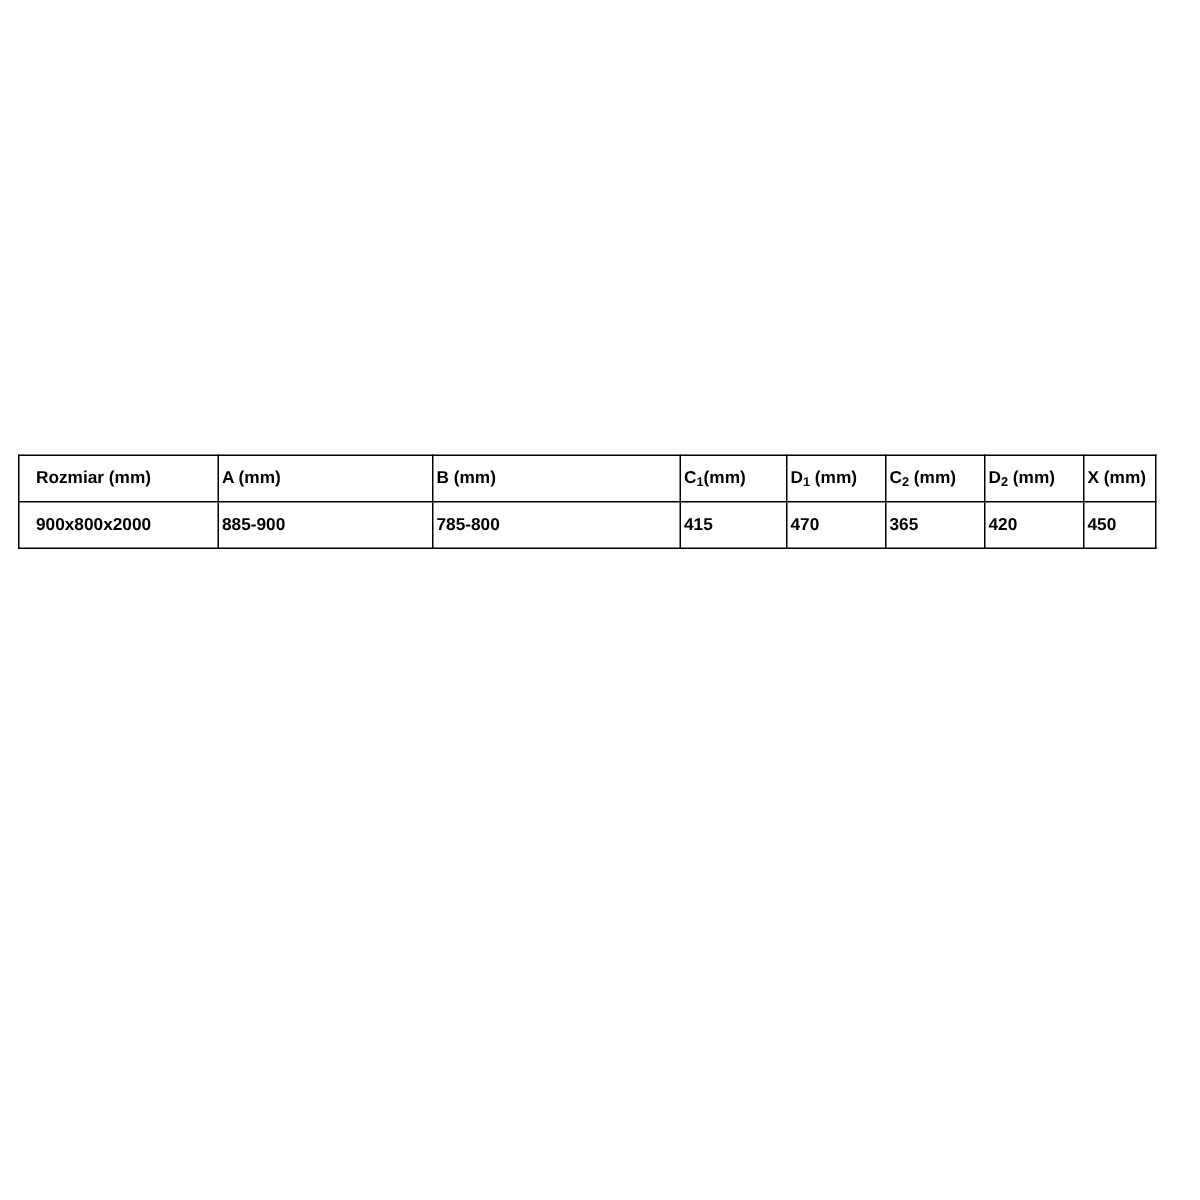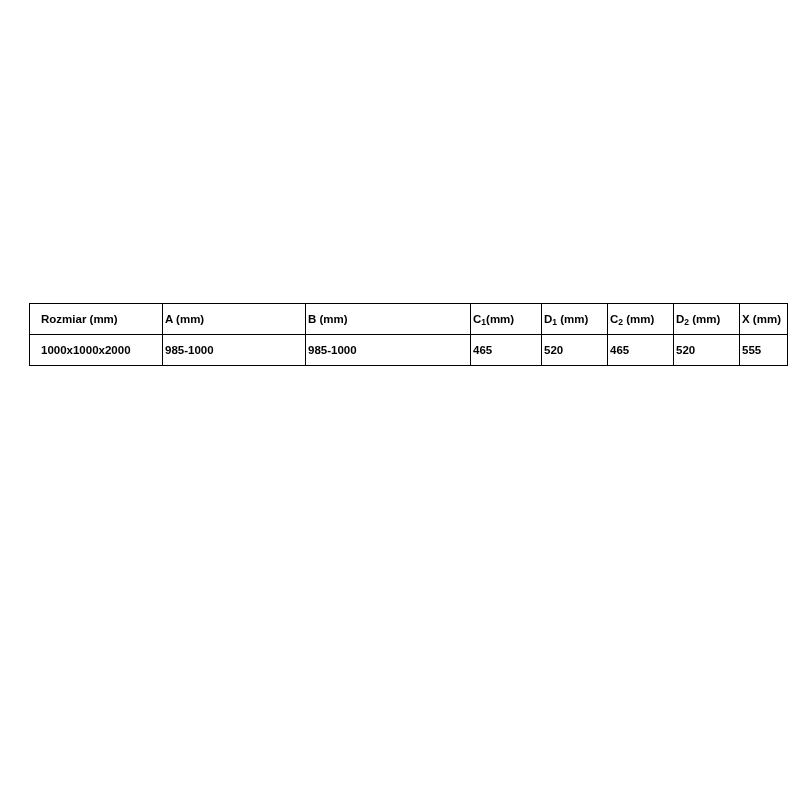--- a/index.html
+++ b/index.html
@@ -17,21 +17,21 @@
   .sheet {
     position: absolute;
     left: 0;
     top: 0;
     width: 800px;
     height: 800px;
     background: #ffffff;
   }
   .table-wrap {
     position: absolute;
-    left: 29px;
+    left: 12px;
     top: 303px;
     width: 758px;
   }
   table.spec {
     border-collapse: collapse;
     width: 758px;
     table-layout: fixed;
   }
   table.spec td, table.spec th {
     border: 1px solid #000000;
@@ -92,25 +92,25 @@
           <th>B (mm)</th>
           <th><span>C</span><sub>1</sub><span>(mm)</span></th>
           <th><span>D</span><sub>1</sub><span> (mm)</span></th>
           <th><span>C</span><sub>2</sub><span> (mm)</span></th>
           <th><span>D</span><sub>2</sub><span> (mm)</span></th>
           <th>X (mm)</th>
         </tr>
       </thead>
       <tbody>
         <tr>
-          <td class="first">1000x1000x2000</td>
-          <td>985-1000</td>
-          <td>985-1000</td>
-          <td>465</td>
-          <td>520</td>
-          <td>465</td>
-          <td>520</td>
-          <td>555</td>
+          <td class="first">900x800x2000</td>
+          <td>885-900</td>
+          <td>785-800</td>
+          <td>415</td>
+          <td>470</td>
+          <td>365</td>
+          <td>420</td>
+          <td>450</td>
         </tr>
       </tbody>
     </table>
   </div>
 </div>
 
 </body></html>

